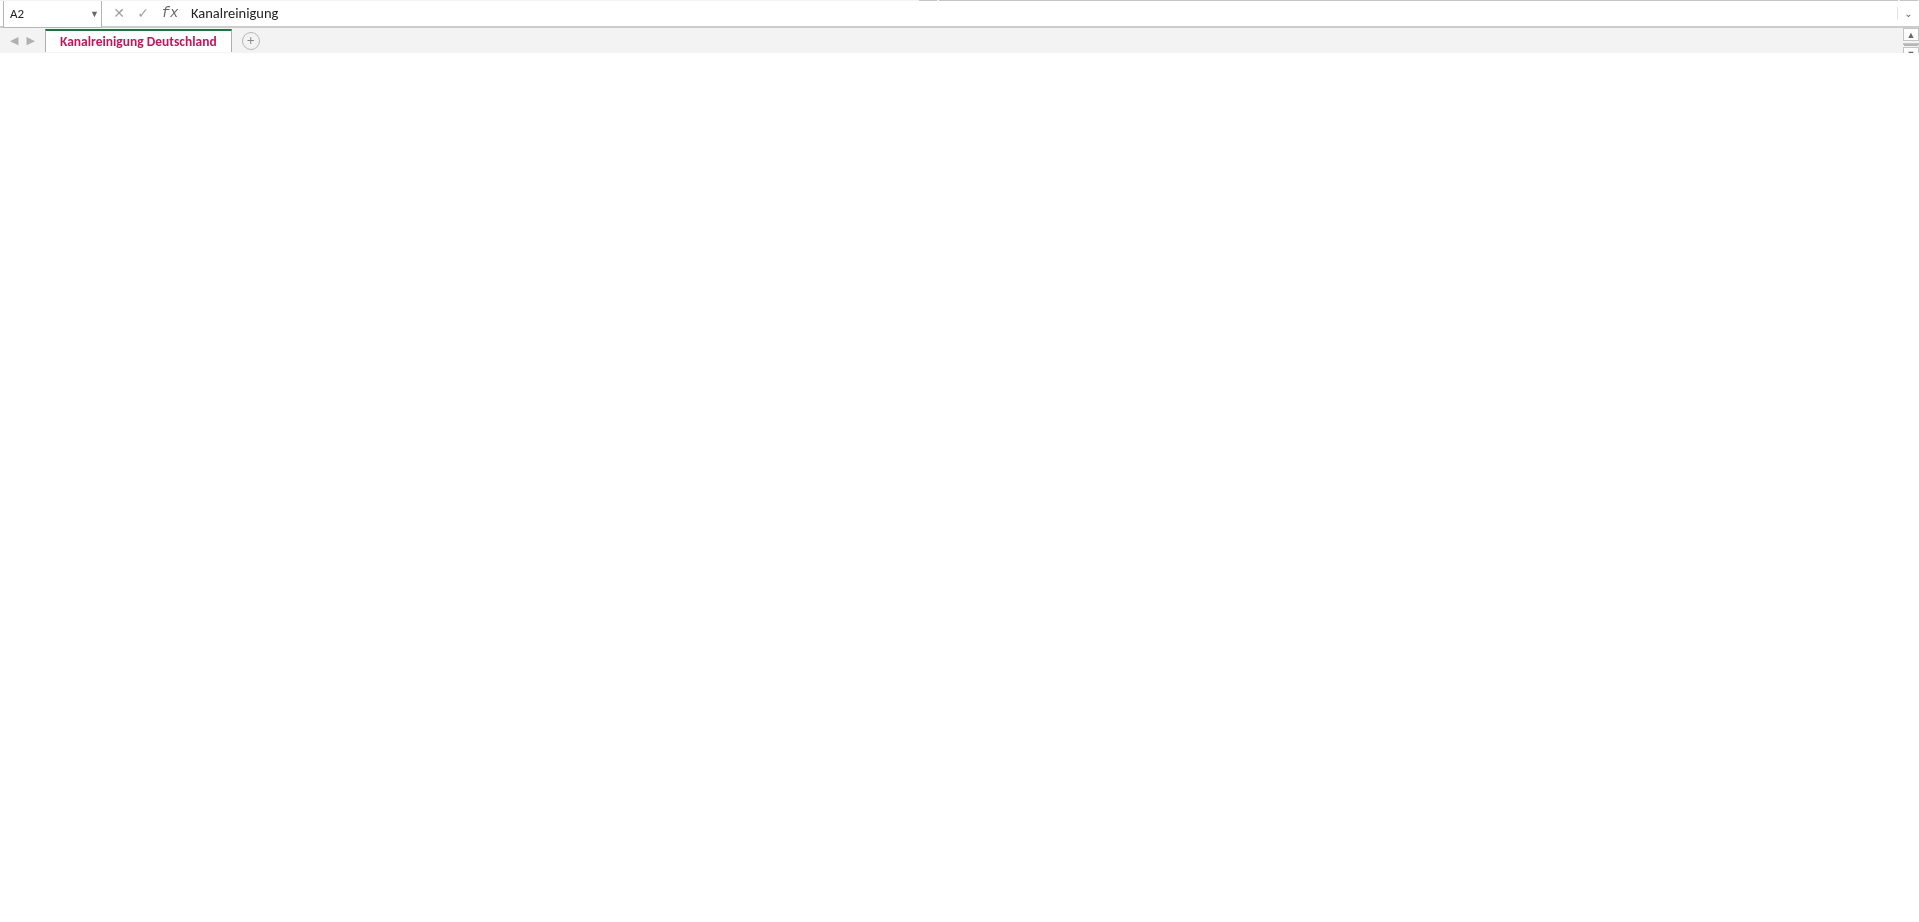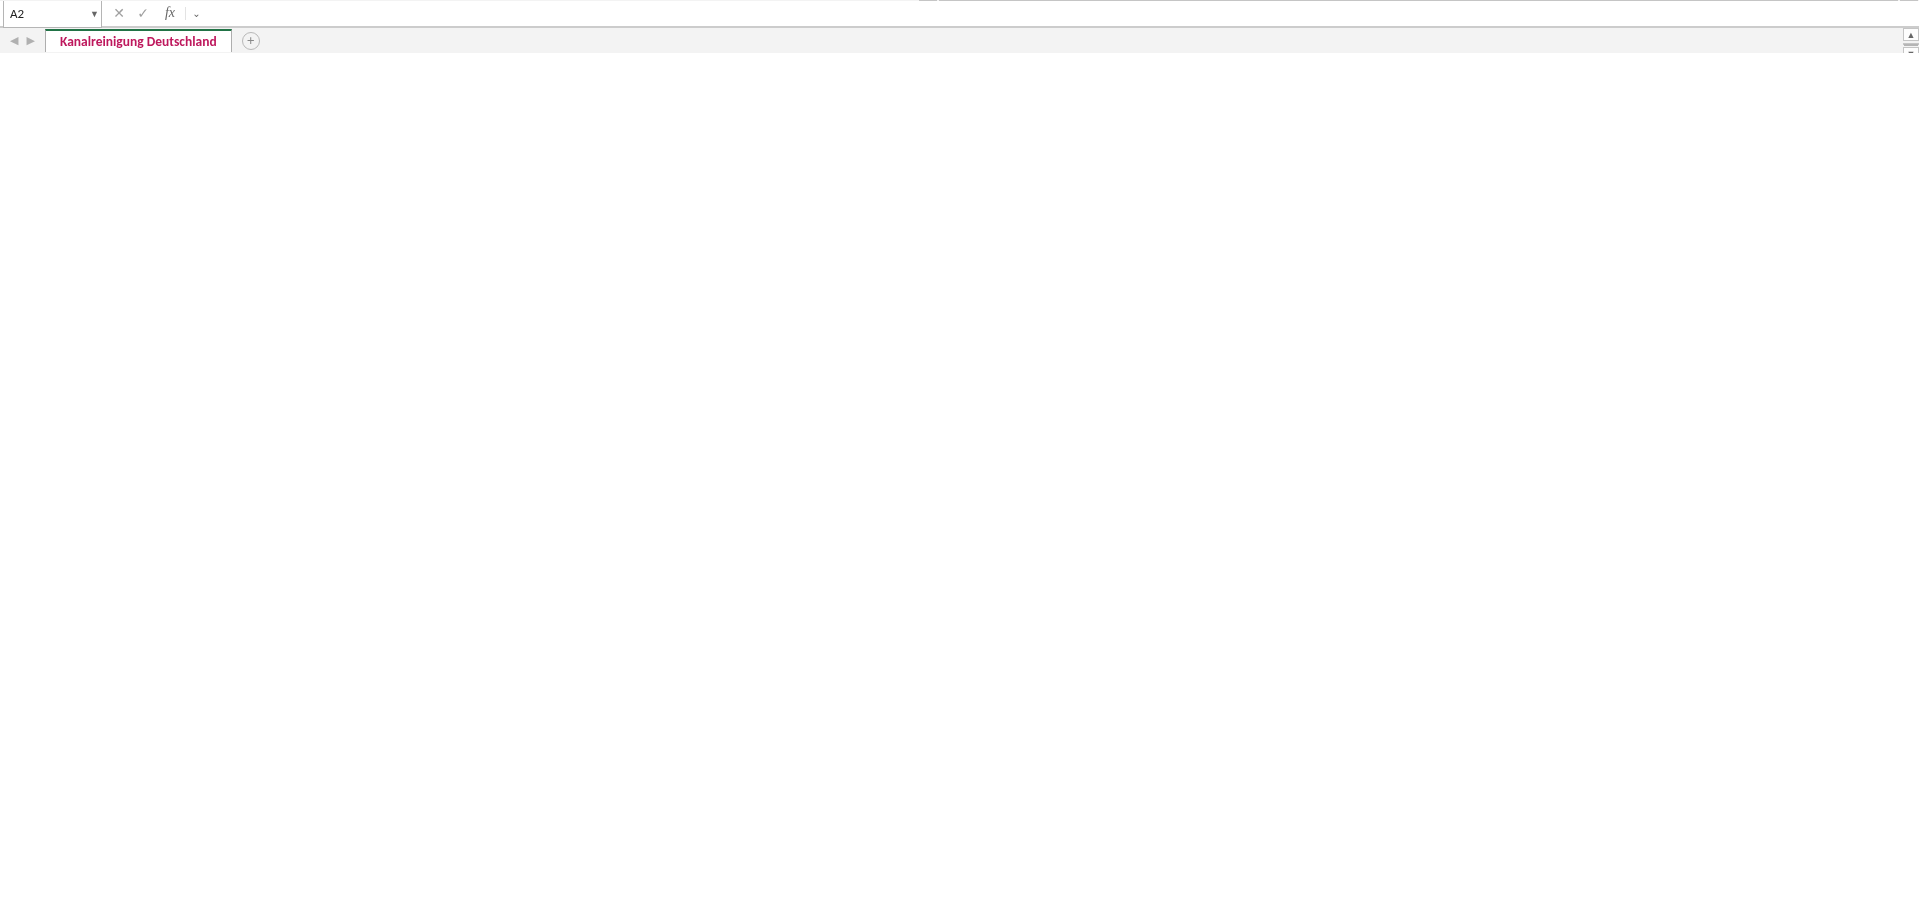--- a/index.html
+++ b/index.html
@@ -6,21 +6,21 @@
   *{box-sizing:border-box}
   
   .fbar{display:flex;align-items:center;height:27px;border-bottom:1px solid #ccc;background:#fff}
   .namebox{width:99px;height:30px;margin-left:3px;border:1px solid #b5b5b5;background:#fff;display:flex;align-items:center;justify-content:space-between;padding:0 2px 0 6px}
   .namebox span{font-size:13px}
   .namebox .dd{color:#666;font-size:9px}
   .fbar .sep{width:5px}
   .fx-btn{width:24px;height:22px;display:flex;align-items:center;justify-content:center;color:#a0a0a0;font-size:14px}
   .fx-btn.cancel::before{content:"✕"}
   .fx-btn.enter::before{content:"✓"}
-  .fx-label{font-style:italic;font-family:Liberation Serif, serif;font-size:14px;color:#666;width:30px;text-align:center}
+  .fx-label{font-style:italic;font-family:Liberation Mono, monospace;font-size:14px;color:#666;width:30px;text-align:center}
   .fval{flex:1;padding-left:6px;font-size:14.5px}
   .fbar .exp{width:22px;text-align:center;color:#666;font-size:10px;border-left:1px solid #e3e3e3}
   
   .gridwrap{position:relative;height:calc(100% - 27px - 26px);}
   
   .hscroll{position:absolute;left:0;right:0;bottom:26px;height:18px;display:flex;align-items:center;border-top:1px solid #ccc;background:#f3f3f3}
   .hscroll .spacer{flex:1}
   .sbtn{width:18px;height:16px;border:1px solid #c5c5c5;background:#fdfdfd;margin:0 1px;display:flex;align-items:center;justify-content:center;font-size:9px;color:#666}
   .strack{flex:0 0 50%;height:16px;border:1px solid #c5c5c5;background:#efefef;position:relative;margin:0 1px}
   .sthumb{position:absolute;left:0;top:0;bottom:0;width:35%;background:#cdcdcd;border:1px solid #b5b5b5}
@@ -41,20 +41,21 @@
 
 <div class="fbar">
   <div class="namebox">
     <span>A2</span>
     <span class="dd">▼</span>
   </div>
   <div class="sep"></div>
   <div class="fx-btn cancel"></div>
   <div class="fx-btn enter"></div>
   <div class="fx-label">fx</div>
+  <div class="fval">Kanalreinigung</div>
   <div class="exp">⌄</div>
 </div>
 
 <div class="gridwrap">
   <div class="gridinner">
     
   </div>
 
   <div class="vscroll">
     <div class="sbtn">▲</div>

